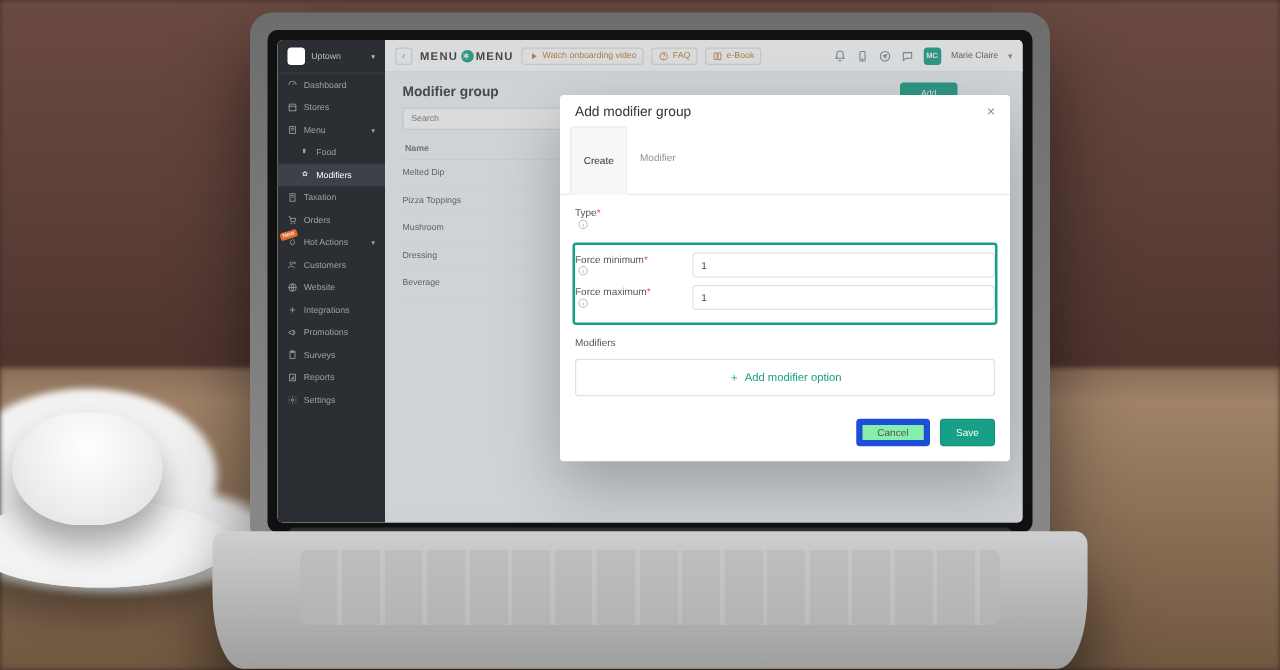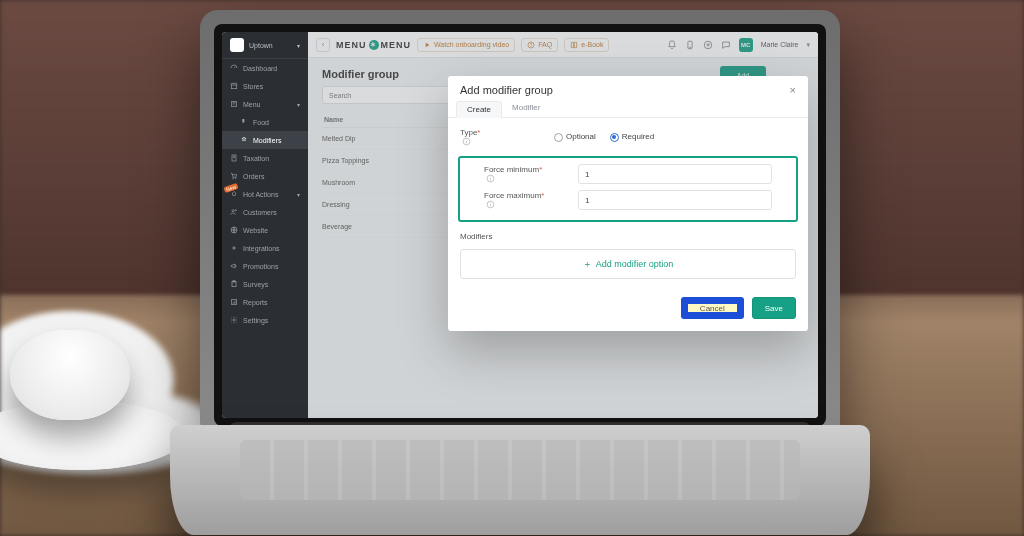--- a/index.html
+++ b/index.html
@@ -56,39 +56,39 @@
   .row-ic{width:10px;height:10px;color:#8a9096;margin-left:8px}
   .row-ic.del{color:#e05b4e}
   .pager{display:flex;align-items:center;justify-content:center;gap:8px;font-size:7px;color:#8a9096;margin-top:14px}
   
   .overlay{position:absolute;inset:0;background:rgba(120,125,130,.28)}
   .modal{position:absolute;left:140px;top:44px;width:360px;background:#fff;border-radius:3px;box-shadow:0 20px 50px rgba(0,0,0,.25);font-size:8px;color:#444}
   .m-head{display:flex;align-items:flex-end;padding:8px 12px 4px}
   .m-title{font-size:11px;color:#333}
   .m-close{margin-left:auto;color:#888;font-size:11px;cursor:pointer}
   .tabs{display:flex;border-bottom:1px solid #e8eaec;padding:0 8px;font-size:8px}
-  .tab{padding:3px 10px;color:#8a9096}
+  .tab{padding:22px 10px;color:#8a9096}
   .tab.active{background:#f6f7f8;border:1px solid #e8eaec;border-bottom:1px solid #f6f7f8;border-radius:3px 3px 0 0;color:#333;position:relative;top:1px}
   .m-body{padding:10px 12px}
   .frow{display:flex;align-items:center;margin-bottom:10px;gap:8px}
   .flabel{width:86px;font-size:8px;color:#555}
   .req{color:#e05b4e}
   .info-ic{width:9px;height:9px;color:#aeb4ba;vertical-align:middle;margin-left:2px}
   .finput{flex:1;height:20px;border:1px solid #dfe2e5;border-radius:3px;padding:0 6px;font-size:8px;color:#444}
   .radio{width:9px;height:9px;border:1px solid #9aa2a9;border-radius:50%;display:inline-block;vertical-align:middle;margin-right:3px;position:relative}
   .radio.sel{border-color:#2f6bd8}
   .radio.sel::after{content:"";position:absolute;inset:1.5px;border-radius:50%;background:#2f6bd8}
-  .hl{border:2px solid #16a085;border-radius:3px;padding:6px 24px;margin:2px -2px 10px}
+  .hl{border:2px solid #16a085;border-radius:3px;padding:6px 0;margin:2px -2px 10px}
   .hl .frow{margin-bottom:6px}
   .hl .frow:last-child{margin-bottom:4px}
   .section-label{font-size:8px;color:#555;margin:4px 0 8px}
   .add-option{border:1px solid #dfe2e5;border-radius:3px;height:30px;display:flex;align-items:center;justify-content:center;color:#16a085;font-size:9px;gap:4px}
   .m-foot{display:flex;justify-content:flex-end;gap:8px;padding:8px 12px 12px}
   .btn{height:22px;padding:0 12px;border-radius:3px;font-size:8px;display:flex;align-items:center;justify-content:center}
-  .btn-cancel{border:7px solid #1d4ed8;background:#fef9c3;color:#555}
+  .btn-cancel{border:5px solid #1d4ed8;background:#86efac;color:#555}
   .btn-save{background:#16a085;color:#fff;border:1px solid #13937a}
   svg{display:block}
 </style>
 </head>
 <body>
 
 <div class="scene"></div>
 <div class="saucer"></div>
 <div class="cup"></div>
 
@@ -344,24 +344,20 @@
                 <div class="tab active">Create</div>
                 <div class="tab">Modifier</div>
               </div>
               <div class="m-body">
                 <div class="frow">
                   <div class="flabel"><span>Type</span><span class="req">*</span>
                     <svg class="info-ic" viewBox="0 0 24 24" fill="none" stroke="currentColor" stroke-width="2">
                         <circle cx="12" cy="12" r="9"></circle>
                         <path d="M12 7v1M12 11v6"></path>
                       </svg>
-                  </div>
-                  <div style="flex:1;display:flex;gap:14px;align-items:center">
-                    <label><span class="radio"></span><span>Optional</span></label>
-                    <label><span class="radio sel"></span><span>Required</span></label>
                   </div>
                 </div>
                 <div class="hl">
                   <div class="frow">
                     <div class="flabel"><span>Force minimum</span><span class="req">*</span>
                       <svg class="info-ic" viewBox="0 0 24 24" fill="none" stroke="currentColor" stroke-width="2">
                           <circle cx="12" cy="12" r="9"></circle>
                           <path d="M12 7v1M12 11v6"></path>
                         </svg>
                     </div>

